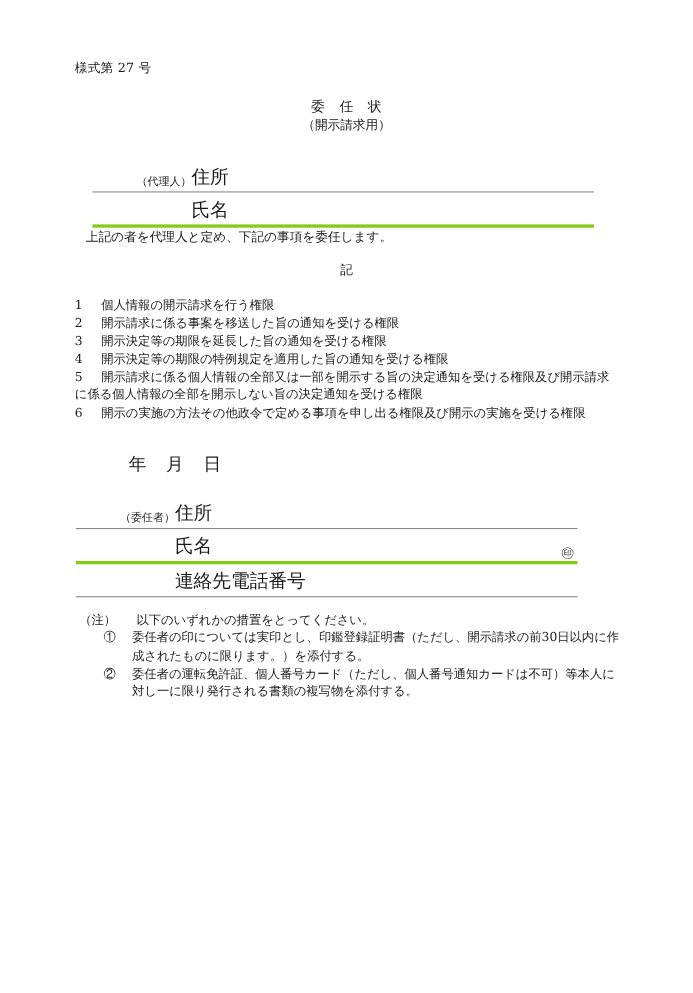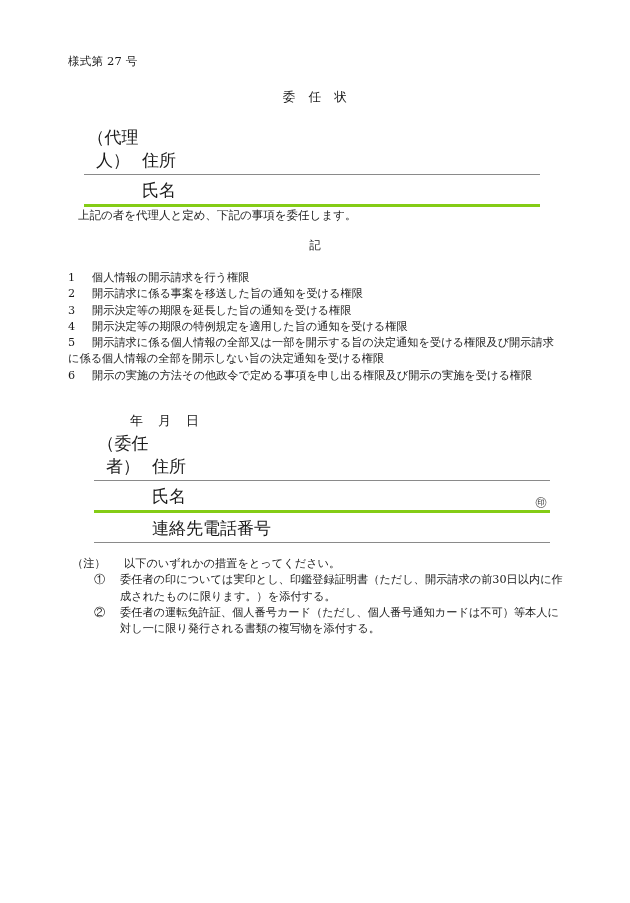--- a/index.html
+++ b/index.html
@@ -56,23 +56,24 @@
   
   .field-group { position: absolute; }
   .field-row {
     position: relative;
     height: 22px;
     display: flex;
     align-items: flex-end;
   }
   .field-paren {
     width: 58px;
-    font-size: 17px;
-    text-align: center;
+    font-size: 10px;
+    text-align: right;
     padding-bottom: 2px;
+    margin-left: 32px;
   }
   .field-paren.spacer { visibility: hidden; }
   .field-label {
     font-size: 17px;
     padding-bottom: 2px;
     padding-right: 2px;
     flex: none;
   }
   .field-line-wrap {
     position: relative;
@@ -130,22 +131,22 @@
   }
   .list-text .cont {
     display: block;
     text-indent: -12px;
     padding-left: 0;
     margin-left: -12px;
   }
 
   
   .date-line {
-    left: 130px;
-    font-size: 13px;
+    left: 117px;
+    font-size: 16px;
     letter-spacing: 1px;
   }
 
   
   .notes {
     position: absolute;
     left: 72px;
     top: 556px;
     width: 500px;
     font-size: 11.2px;
@@ -167,20 +168,21 @@
 </style>
 </head>
 <body>
 
 <div class="page">
 
   <div class="abs jp form-no">様式第 27 号</div>
 
   <div class="title-block">
     <div class="jp title-main">委　任　状</div>
+    <div class="jp title-sub">（開示請求用）</div>
   </div>
 
   <div class="field-group" style="left:84px; top:152px; width:456px;">
 
     <div class="field-row underline-row light">
       <div class="jp field-paren">（代理人）</div>
       <div class="jp field-label">住所</div>
       <div class="field-line-wrap">&nbsp;</div>
     </div>
 
@@ -226,21 +228,21 @@
     </div>
 
     <div class="list-item">
       <div class="list-num">6</div>
       <div class="list-text"><span>開示の実施の方法その他政令で定める事項を申し出る権限及び開示の実施を受ける権限</span></div>
     </div>
   </div>
 
   <div class="abs jp date-line" style="top:412px;">年　月　日</div>
 
-  <div class="field-group" style="left:94px; top:458px; width:456px;">
+  <div class="field-group" style="left:69px; top:458px; width:456px;">
 
     <div class="field-row underline-row light">
       <div class="jp field-paren">（委任者）</div>
       <div class="jp field-label">住所</div>
       <div class="field-line-wrap">&nbsp;</div>
     </div>
 
     <div class="field-row underline-row" style="margin-top:7px;">
       <div class="jp field-paren spacer">（委任者）</div>
       <div class="jp field-label">氏名</div>

